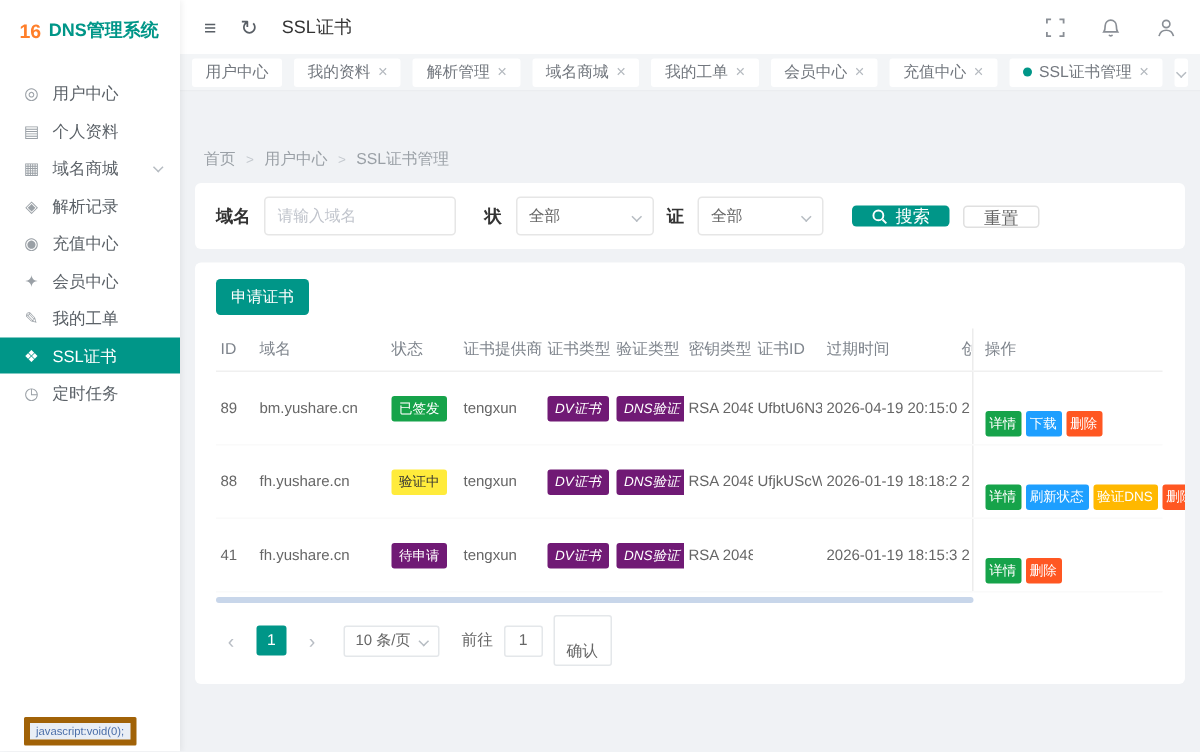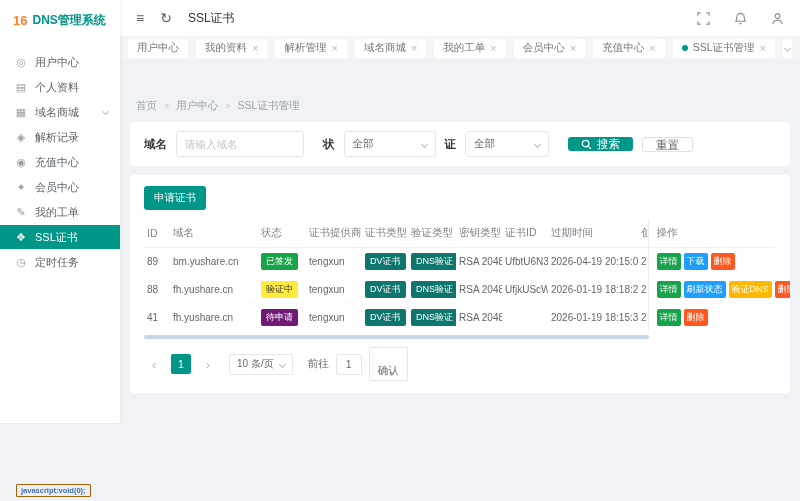--- a/index.html
+++ b/index.html
@@ -1,20 +1,20 @@
 <!DOCTYPE html>
 <html><head>
 <meta charset="utf-8">
 <style>
   * { box-sizing: border-box; margin: 0; padding: 0; }
   html,body { width:800px; height:501px; overflow:hidden; }
   body { font-family:"Liberation Sans", sans-serif; background:#f0f2f5; position:relative; font-size:12px; color:#555; }
 
   
-  .sidebar { position:absolute; left:0; top:0; width:120px; height:423px; background:#fff; box-shadow:1px 0 4px rgba(0,0,0,.06); z-index:5; }
+  .sidebar { position:absolute; left:0; top:0; width:120px; height:501px; background:#fff; box-shadow:1px 0 4px rgba(0,0,0,.06); z-index:5; }
   .logo { height:40px; display:flex; align-items:center; padding-left:13px; gap:5px; }
   .logo-mark { color:#ff7f2a; font-weight:bold; font-size:13px; }
   .logo-title { color:#009688; font-weight:bold; font-size:12px; white-space:nowrap; }
   .menu { padding-top:10px; }
   .menu-item { height:24px; display:flex; align-items:center; padding-left:15px; gap:8px; font-size:11px; color:#5c6268; cursor:pointer; position:relative; margin-bottom:1px; }
   .menu-item .mi-icon { font-size:11px; color:#9aa0a6; width:12px; text-align:center; }
   .menu-item.active { background:#009688; color:#fff; }
   .menu-item.active .mi-icon { color:#fff; }
   .chev { display:inline-block; width:5px; height:5px; border-right:1px solid #b6bcc2; border-bottom:1px solid #b6bcc2; transform:rotate(45deg); }
   .mi-chev { position:absolute; right:12px; top:9px; }
@@ -56,40 +56,40 @@
   .table-card { margin-top:9px; padding:11px 14px 12px; overflow:hidden; }
   .btn-apply { background:#009688; color:#fff; border:none; padding:5px 10px; border-radius:3px; font-size:10.5px; cursor:pointer; font-family:"Liberation Sans",sans-serif; }
   table { border-collapse:collapse; table-layout:fixed; width:631px; margin-top:9px; }
   th { font-size:10.5px; color:#7e848c; font-weight:normal; text-align:left; padding:7px 3px; border-bottom:1px solid #f0f0f0; white-space:nowrap; overflow:hidden; }
   td { font-size:10px; color:#666; padding:5px 3px; white-space:nowrap; overflow:hidden; border-bottom:1px solid #fafafa; }
   th.col-actions, td.col-actions { border-left:1px solid #ececec; padding-left:8px; overflow:visible; }
   .badge { display:inline-block; padding:2px 5px; border-radius:2px; font-size:9px; color:#fff; }
   .st-issued { background:#16a34a; }
   .st-verifying { background:#ffeb3b; color:#333; }
   .st-pending { background:#701a75; }
-  .bg-blue { background:#0f766e; }
+  .bg-blue { background:#701a75;font-style:italic; }
   .act { display:inline-block; padding:2px 3px; border-radius:2px; font-size:9px; color:#fff; margin-right:3px; cursor:pointer; }
-  .act-green { background:#16a34a; }
+  .act-green { background:#16a34a;margin-top:21px; }
   .act-blue { background:#1E9FFF; }
   .act-yellow { background:#FFB800; }
   .act-red { background:#FF5722; }
 
   .h-scrollbar { height:4px; width:505px; background:#c8d6ea; border-radius:2px; margin:3px 0 8px; cursor:pointer; }
 
   
   .pagination { display:flex; align-items:center; gap:7px; margin-top:4px; }
   .pg-arrow { width:20px; height:20px; display:flex; align-items:center; justify-content:center; color:#b8bdc4; font-size:13px; cursor:pointer; }
   .pg-page { width:20px; height:20px; display:flex; align-items:center; justify-content:center; border-radius:2px; font-size:10.5px; cursor:pointer; }
   .pg-page.active { background:#009688; color:#fff; }
   .pg-size { height:21px; border:1px solid #e4e7ea; border-radius:2px; display:flex; align-items:center; gap:6px; padding:0 7px; font-size:10px; color:#666; cursor:pointer; margin-left:4px; }
   .pg-jump-label { font-size:10.5px; color:#666; margin-left:8px; }
   .pg-input { width:26px; height:21px; border:1px solid #e4e7ea; border-radius:2px; text-align:center; font-size:10.5px; color:#666; outline:none; font-family:"Liberation Sans",sans-serif; }
   .pg-confirm { height:21px; border:1px solid #e4e7ea; background:#fff; border-radius:2px; padding:16px 8px; font-size:10.5px; color:#666; cursor:pointer; font-family:"Liberation Sans",sans-serif; }
 
-  .status-tip { position:absolute; left:16px; bottom:4px; background:#e9eef5; border:1px solid #a16207; color:#4a6ea9; font-size:7.5px; padding:1px 4px; border-radius:1px; z-index:9;font-weight:bold; }
+  .status-tip { position:absolute; left:16px; bottom:4px; background:#e9eef5; border:4px solid #a16207; color:#4a6ea9; font-size:7.5px; padding:1px 4px; border-radius:1px; z-index:9; }
 </style>
 </head>
 <body>
 
 <aside class="sidebar">
   <div class="logo">
     <span class="logo-mark">16</span>
     <span class="logo-title">DNS管理系统</span>
   </div>
   <nav class="menu" id="sidebar-menu">

